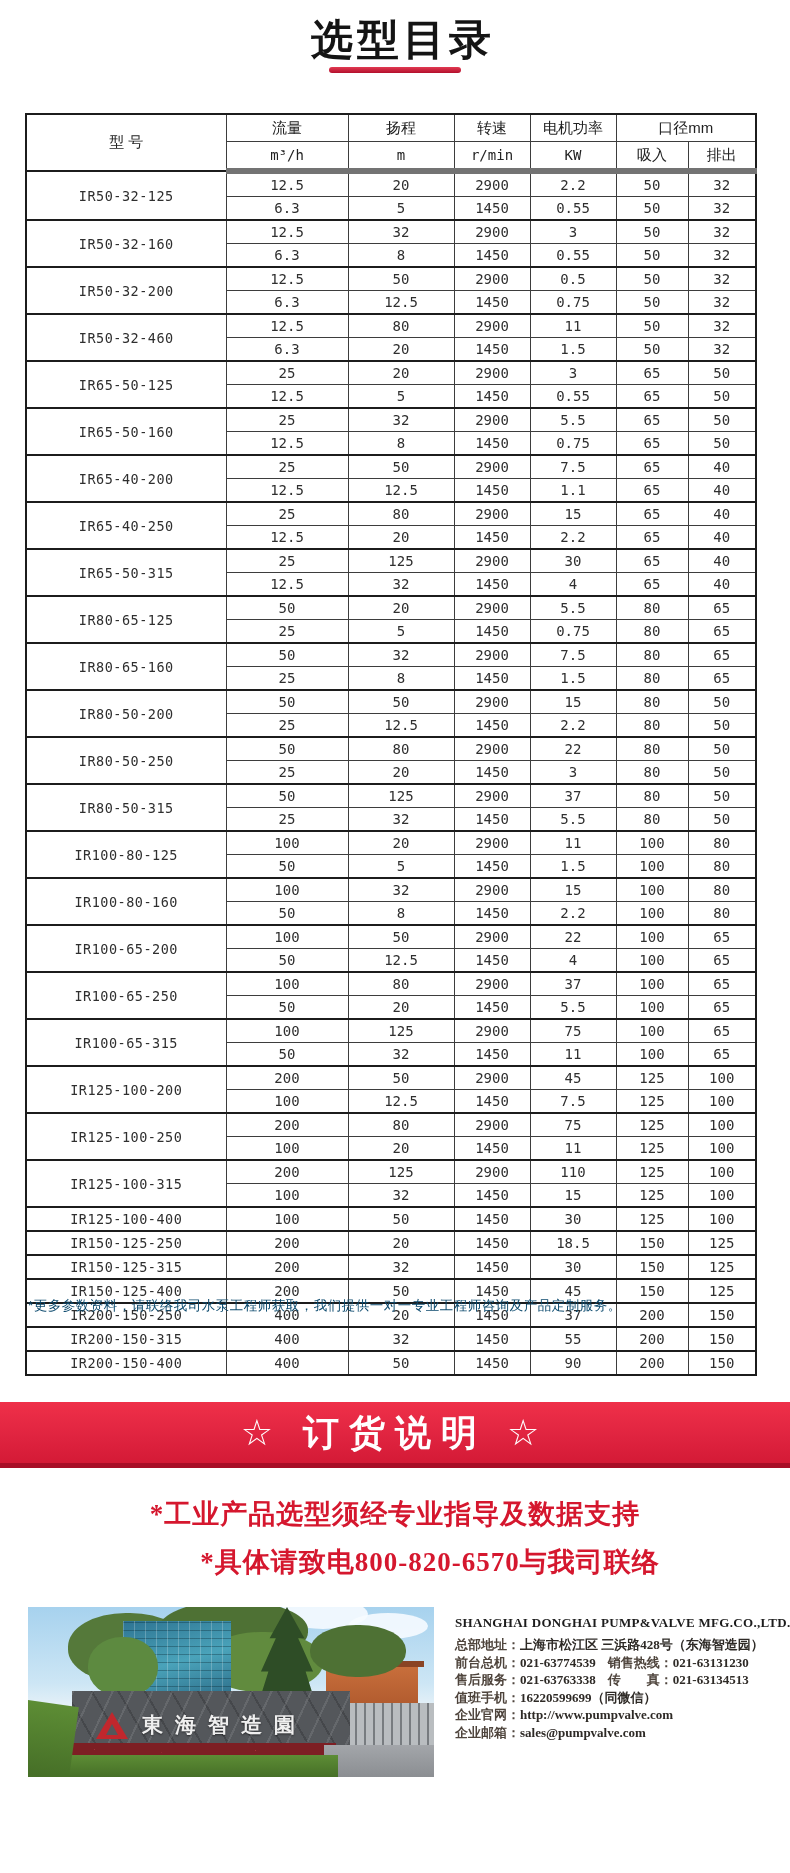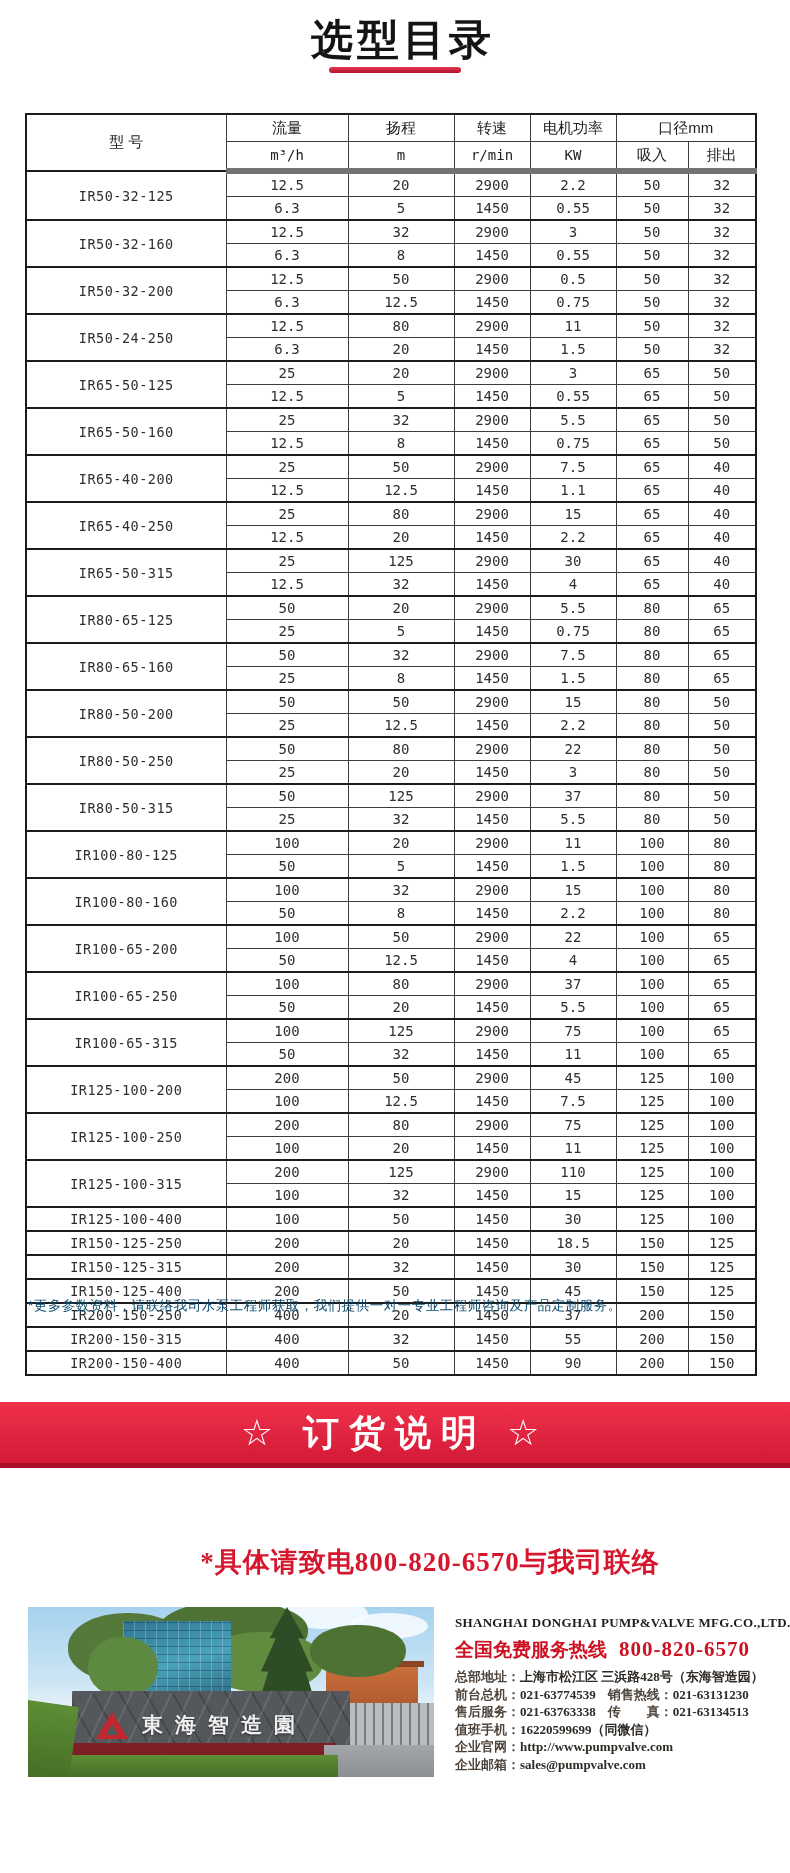--- a/index.html
+++ b/index.html
@@ -172,21 +172,21 @@
         </tr>
         <tr>
           <td>6.3</td>
           <td>12.5</td>
           <td>1450</td>
           <td>0.75</td>
           <td>50</td>
           <td>32</td>
         </tr>
         <tr class="group-start">
-          <td class="model" rowspan="2">IR50-24-250</td>
+          <td class="model" rowspan="2">IR50-32-460</td>
           <td>12.5</td>
           <td>80</td>
           <td>2900</td>
           <td>11</td>
           <td>50</td>
           <td>32</td>
         </tr>
         <tr>
           <td>6.3</td>
           <td>20</td>
@@ -566,20 +566,21 @@
         </tr>
       </tbody>
   </table>
 
   <div class="footnote">*更多参数资料，请联络我司水泵工程师获取，我们提供一对一专业工程师咨询及产品定制服务。</div>
 
   <div class="order-banner">
     <div class="order-banner-title">☆ 订货说明 ☆</div>
   </div>
 
+  <div class="advisory line1">*工业产品选型须经专业指导及数据支持</div>
   <div class="advisory line2">*具体请致电800-820-6570与我司联络</div>
 
   <div class="company-photo">
     <div class="ph cloud" style="left:250px;top:-8px;width:90px;height:30px;"></div>
     <div class="ph cloud" style="left:320px;top:6px;width:80px;height:26px;"></div>
     <div class="ph tree" style="left:40px;top:6px;width:120px;height:70px;background:#55793a;"></div>
     <div class="ph tree" style="left:130px;top:-6px;width:150px;height:60px;background:#4e7134;"></div>
     <div class="ph tree" style="left:175px;top:25px;width:120px;height:60px;background:#618b3e;"></div>
     <div class="ph glass" style="left:95px;top:14px;width:108px;height:82px;">
         <div class="grid"></div>
@@ -597,24 +598,20 @@
       </div>
     </div>
     <div class="ph hedge" style="left:40px;top:136px;width:268px;height:16px;"></div>
     <div class="ph road" style="left:296px;top:138px;width:110px;height:32px;"></div>
     <div class="ph grass" style="left:0px;top:148px;width:310px;height:22px;"></div>
     <div class="ph grass" style="left:-10px;top:96px;width:56px;height:74px;transform:rotate(8deg);"></div>
   </div>
 
   <div class="company-info">
     <div class="name-en">SHANGHAI DONGHAI PUMP&amp;VALVE MFG.CO.,LTD.</div>
-    <div class="hotline">
-      <span class="hl-label">全国免费服务热线</span>
-      <span class="hl-number">800-820-6570</span>
-    </div>
     <div class="company-details" id="company-details">
         <div class="detail-line"><span class="dl-label">总部地址：</span><span class="dl-value">上海市松江区 三浜路428号（东海智造园）</span></div>
         <div class="detail-line"><span class="dl-label">前台总机：</span><span class="dl-value">021-63774539</span><span class="dl-label gap">销售热线：</span><span class="dl-value">021-63131230</span></div>
         <div class="detail-line"><span class="dl-label">售后服务：</span><span class="dl-value">021-63763338</span><span class="dl-label gap">传　　真：</span><span class="dl-value">021-63134513</span></div>
         <div class="detail-line"><span class="dl-label">值班手机：</span><span class="dl-value">16220599699（同微信）</span></div>
         <div class="detail-line"><span class="dl-label">企业官网：</span><span class="dl-value">http://www.pumpvalve.com</span></div>
         <div class="detail-line"><span class="dl-label">企业邮箱：</span><span class="dl-value">sales@pumpvalve.com</span></div>
       </div>
   </div>
 

